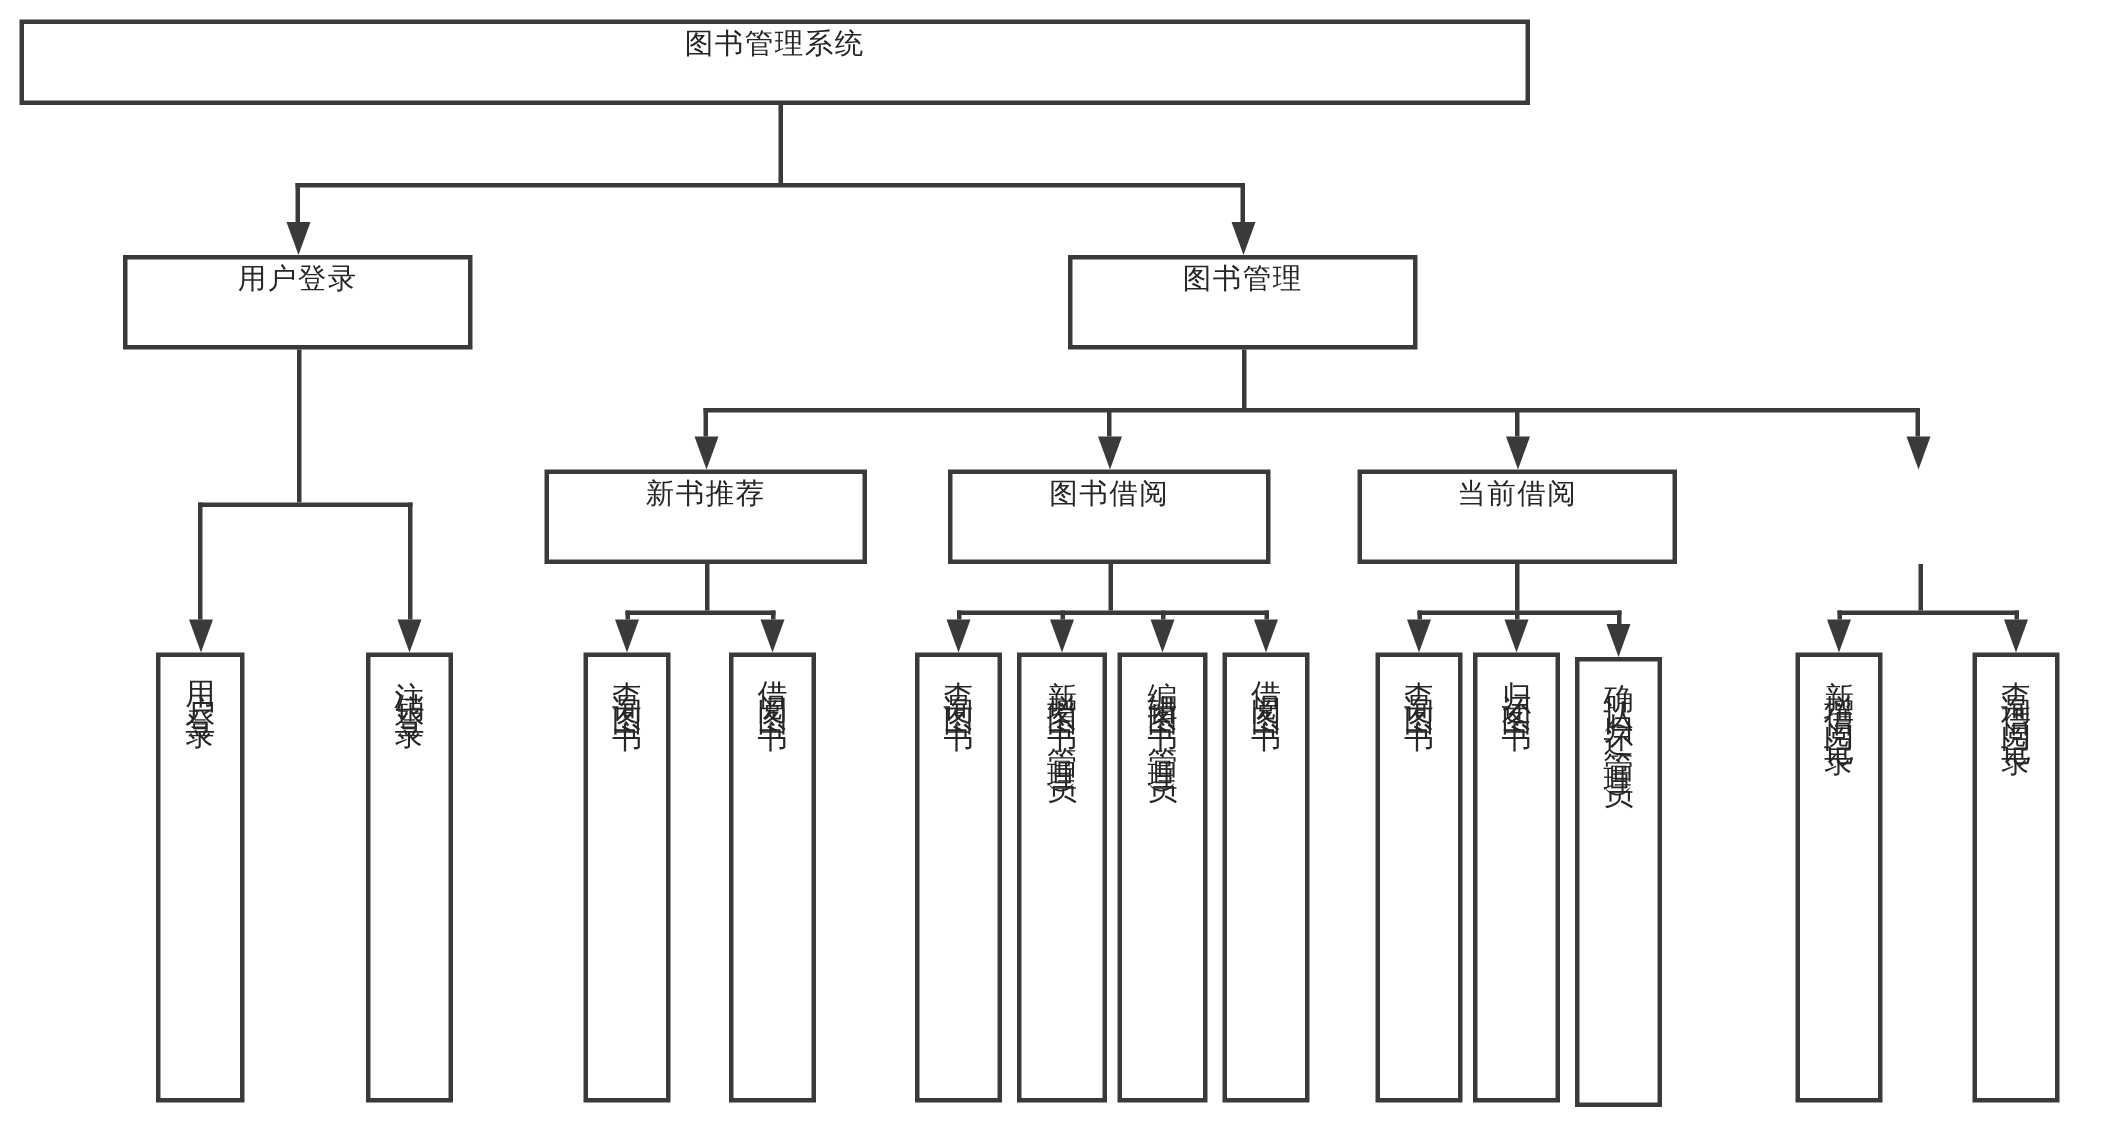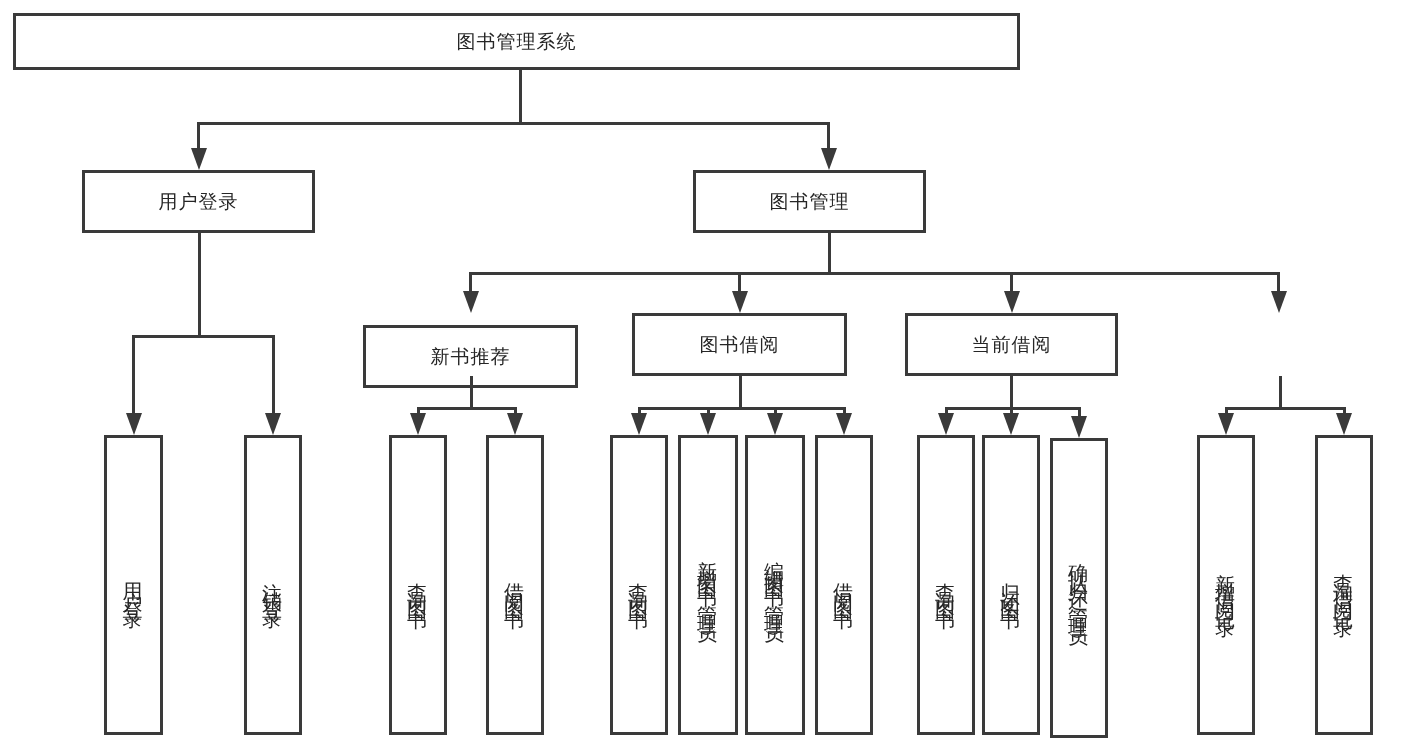--- a/index.html
+++ b/index.html
@@ -19,21 +19,20 @@
     height: 747px;
     background: var(--bg);
     overflow: hidden;
   }
   .node {
     position: absolute;
     box-sizing: border-box;
     border: 3px solid var(--line);
     background: #ffffff;
     display: flex;
-    align-items: center;
     justify-content: center;
     color: var(--text);
     font-size: 19px;
     letter-spacing: 1px;
   }
   .node .label {
     white-space: nowrap;
   }
   .node.vertical .label {
     writing-mode: vertical-rl;
@@ -69,24 +68,24 @@
 </head>
 <body>
 
 <div class="canvas" id="canvas">
 <div class="node" style="left: 13px; top: 13px; width: 1007px; height: 57px;">
       <span class="label">图书管理系统</span>
     </div>
     <div class="node" style="left: 82px; top: 170px; width: 233px; height: 63px;">
       <span class="label">用户登录</span>
     </div>
-    <div class="node" style="left: 693px; top: 170px; width: 233px; height: 63px;">
+    <div class="node" style="left: 712px; top: 170px; width: 233px; height: 63px;">
       <span class="label">图书管理</span>
     </div>
-    <div class="node" style="left: 363px; top: 313px; width: 215px; height: 63px; margin-top: 12px;">
+    <div class="node" style="left: 363px; top: 313px; width: 215px; height: 63px;">
       <span class="label">新书推荐</span>
     </div>
     <div class="node" style="left: 905px; top: 313px; width: 213px; height: 63px;">
       <span class="label">当前借阅</span>
     </div>
     <div class="node" style="left: 632px; top: 313px; width: 215px; height: 63px;">
       <span class="label">图书借阅</span>
     </div>
     <div class="node vertical" style="left: 104px; top: 435px; width: 59px; height: 300px;">
       <span class="label">用户登录</span>

